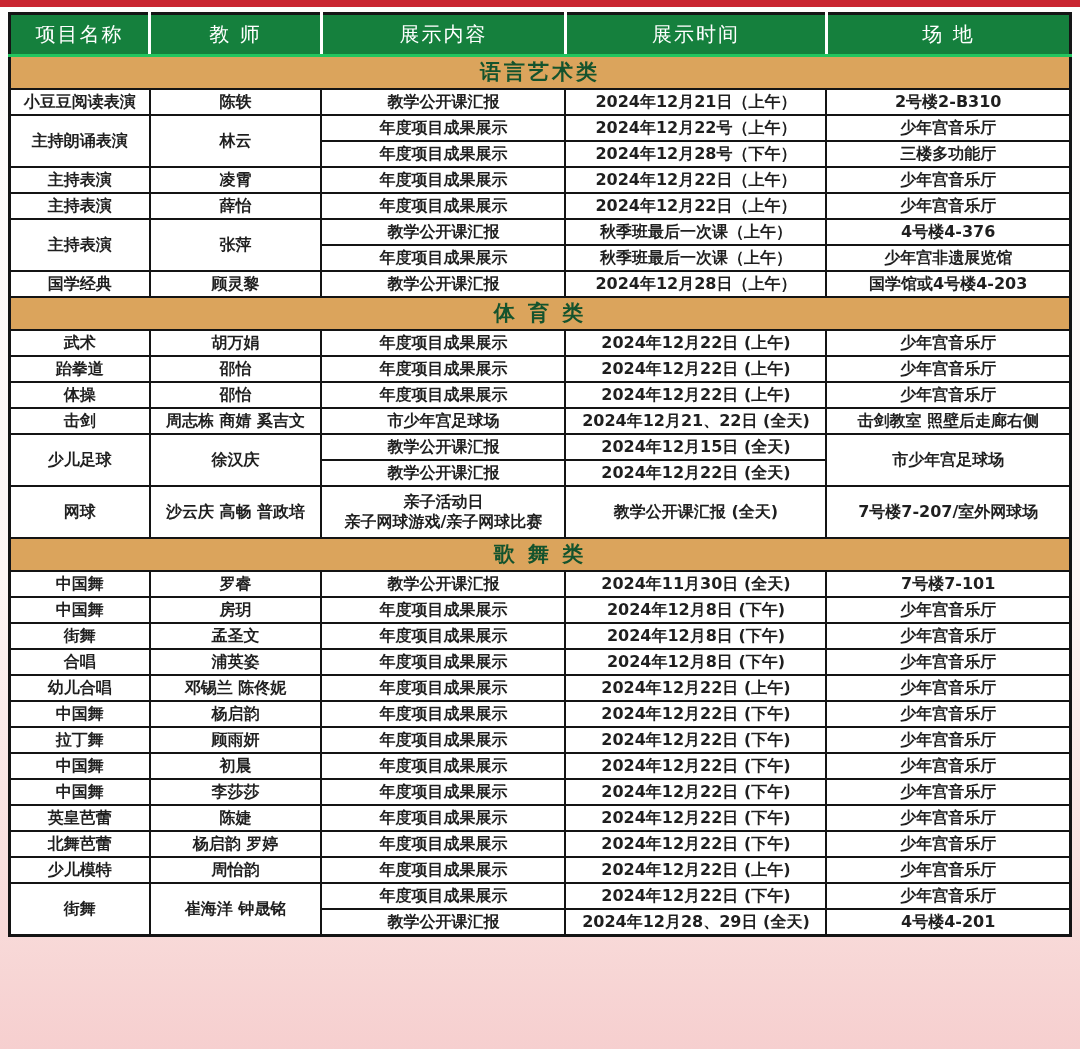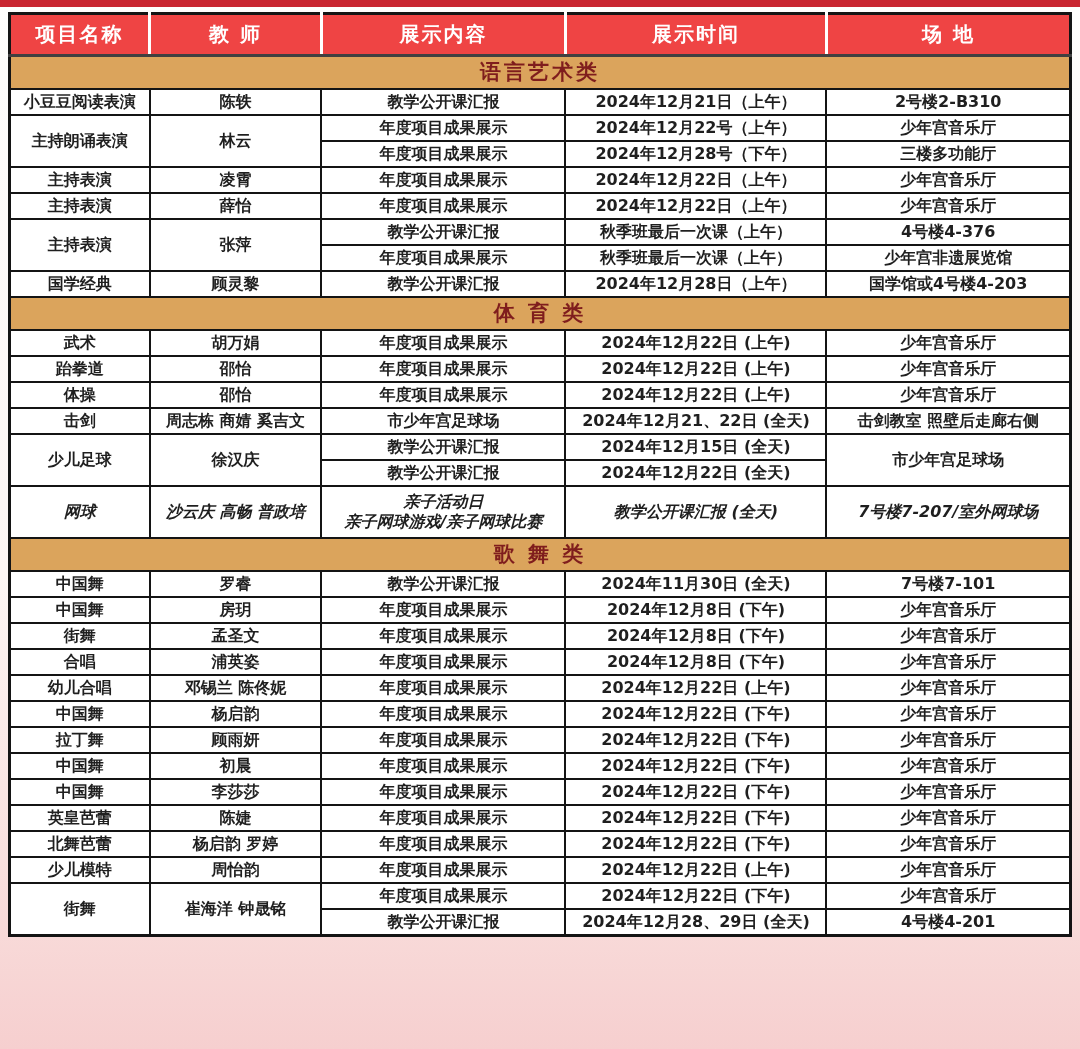--- a/index.html
+++ b/index.html
@@ -14,34 +14,34 @@
     position:absolute; left:8px; top:12px; width:1064px;
     border-collapse:collapse; table-layout:fixed; background:#ffffff;
     border:3px solid #141414;
   }
   col.c-project { width:13.2%; }
   col.c-teacher { width:16.2%; }
   col.c-content { width:23.0%; }
   col.c-time    { width:24.6%; }
   col.c-venue   { width:23.0%; }
   th {
-    background:#ef4444; color:#ffffff; font-weight:bold; font-size:20px;
-    height:42px; border-right:3px solid #ffffff; border-bottom:3px solid #404040;
+    background:#15803d; color:#ffffff; font-weight:normal; font-size:20px;
+    height:42px; border-right:3px solid #ffffff; border-bottom:3px solid #22c55e;
     letter-spacing:2px; padding:2px;
   }
   th:last-child { border-right:none; }
   td {
     border:2px solid #141414; text-align:center; vertical-align:middle;
     font-size:16px; font-weight:bold; color:#1f1f1f; padding:2px 4px;
     white-space:pre-line; line-height:1.25;
   }
   tr.data-row { height:19px; }
-  tr.tall { height:52px;font-style:italic; }
+  tr.tall { height:52px; }
   tr.section td {
-    background:#dba45c; color:#7f1d1d; font-size:21px; font-weight:bold;
+    background:#dba45c; color:#14532d; font-size:21px; font-weight:bold;
     height:33px; letter-spacing:3px; border-left:2px solid #141414; border-right:2px solid #141414;
   }
 </style>
 </head>
 <body>
 
 <div class="top-strip"></div>
 
 <table class="schedule">
   <colgroup>

